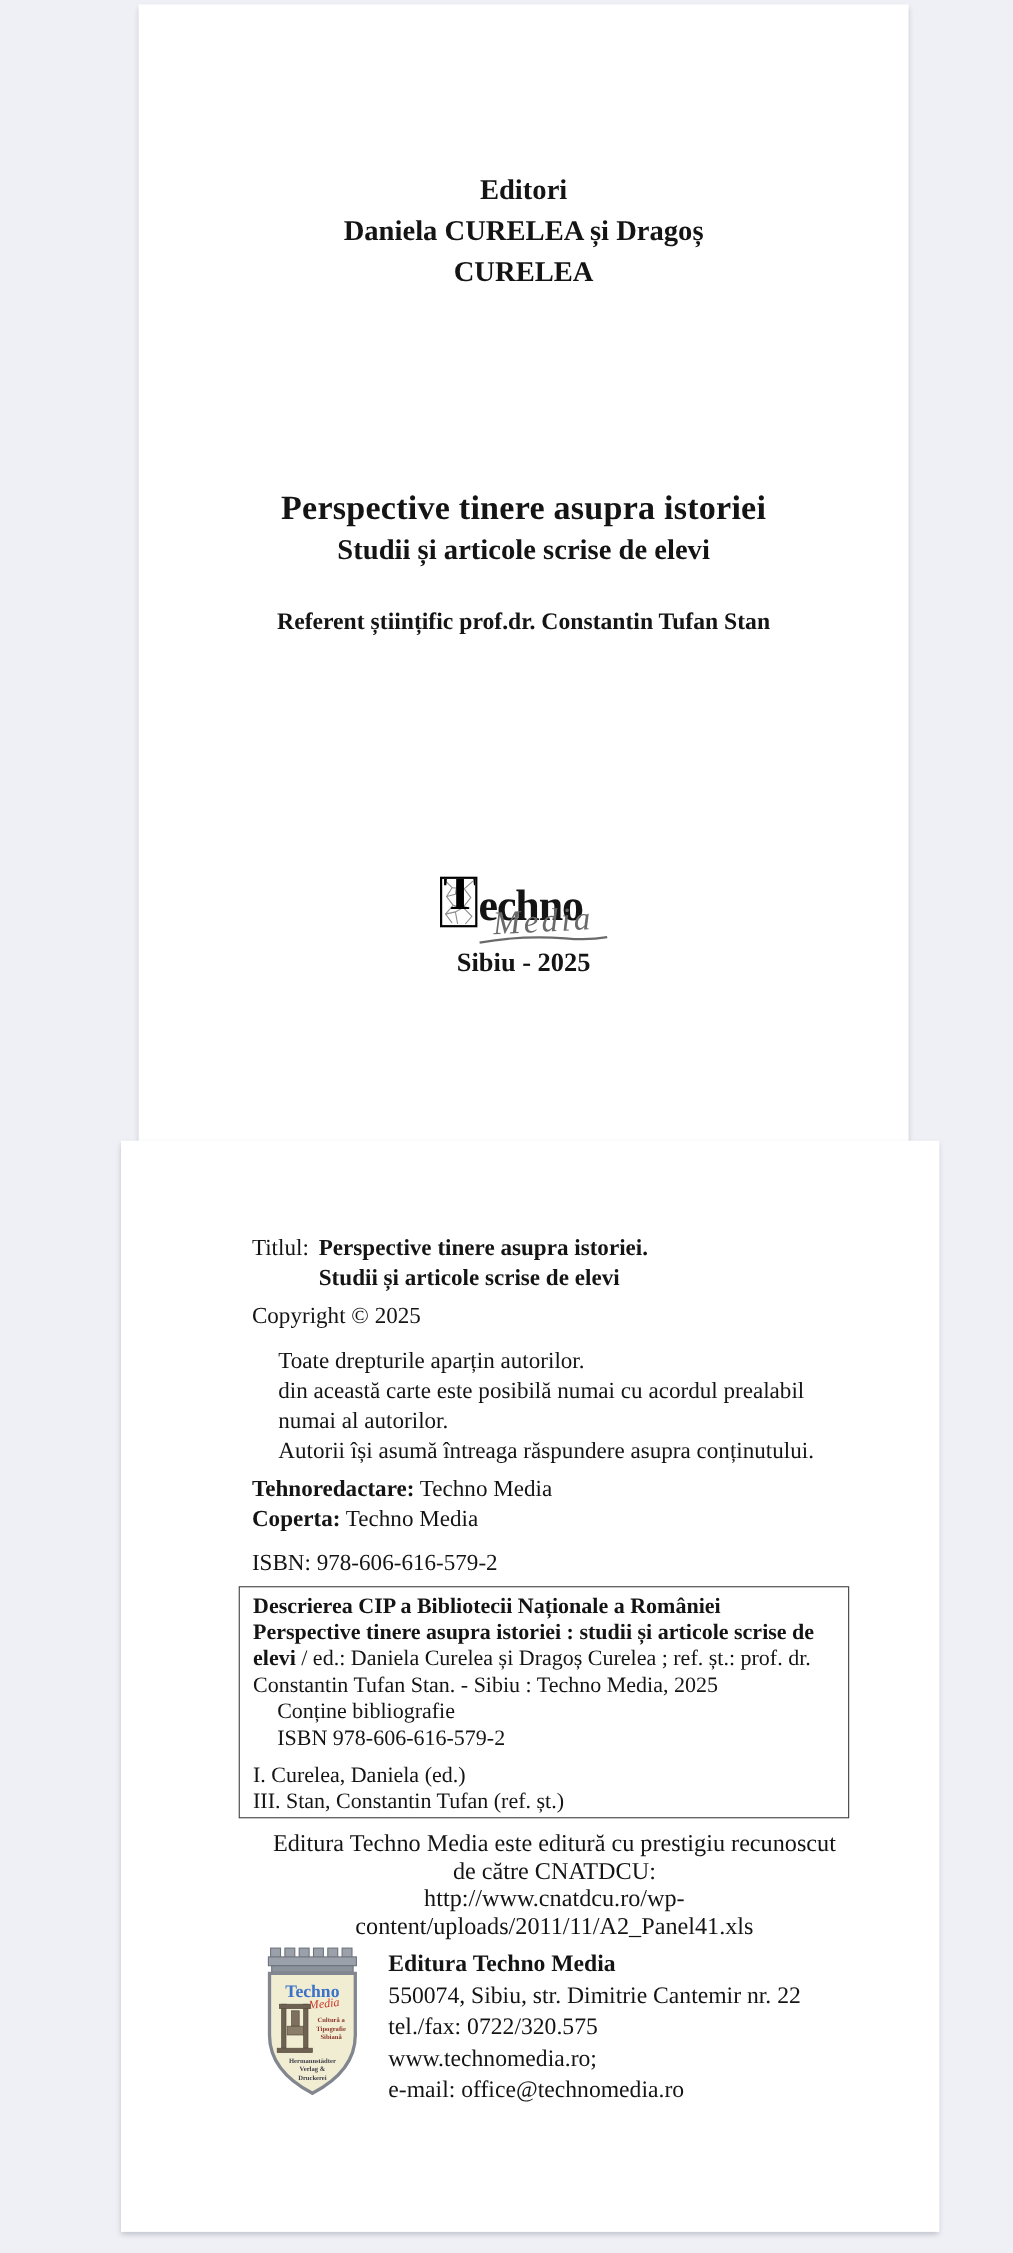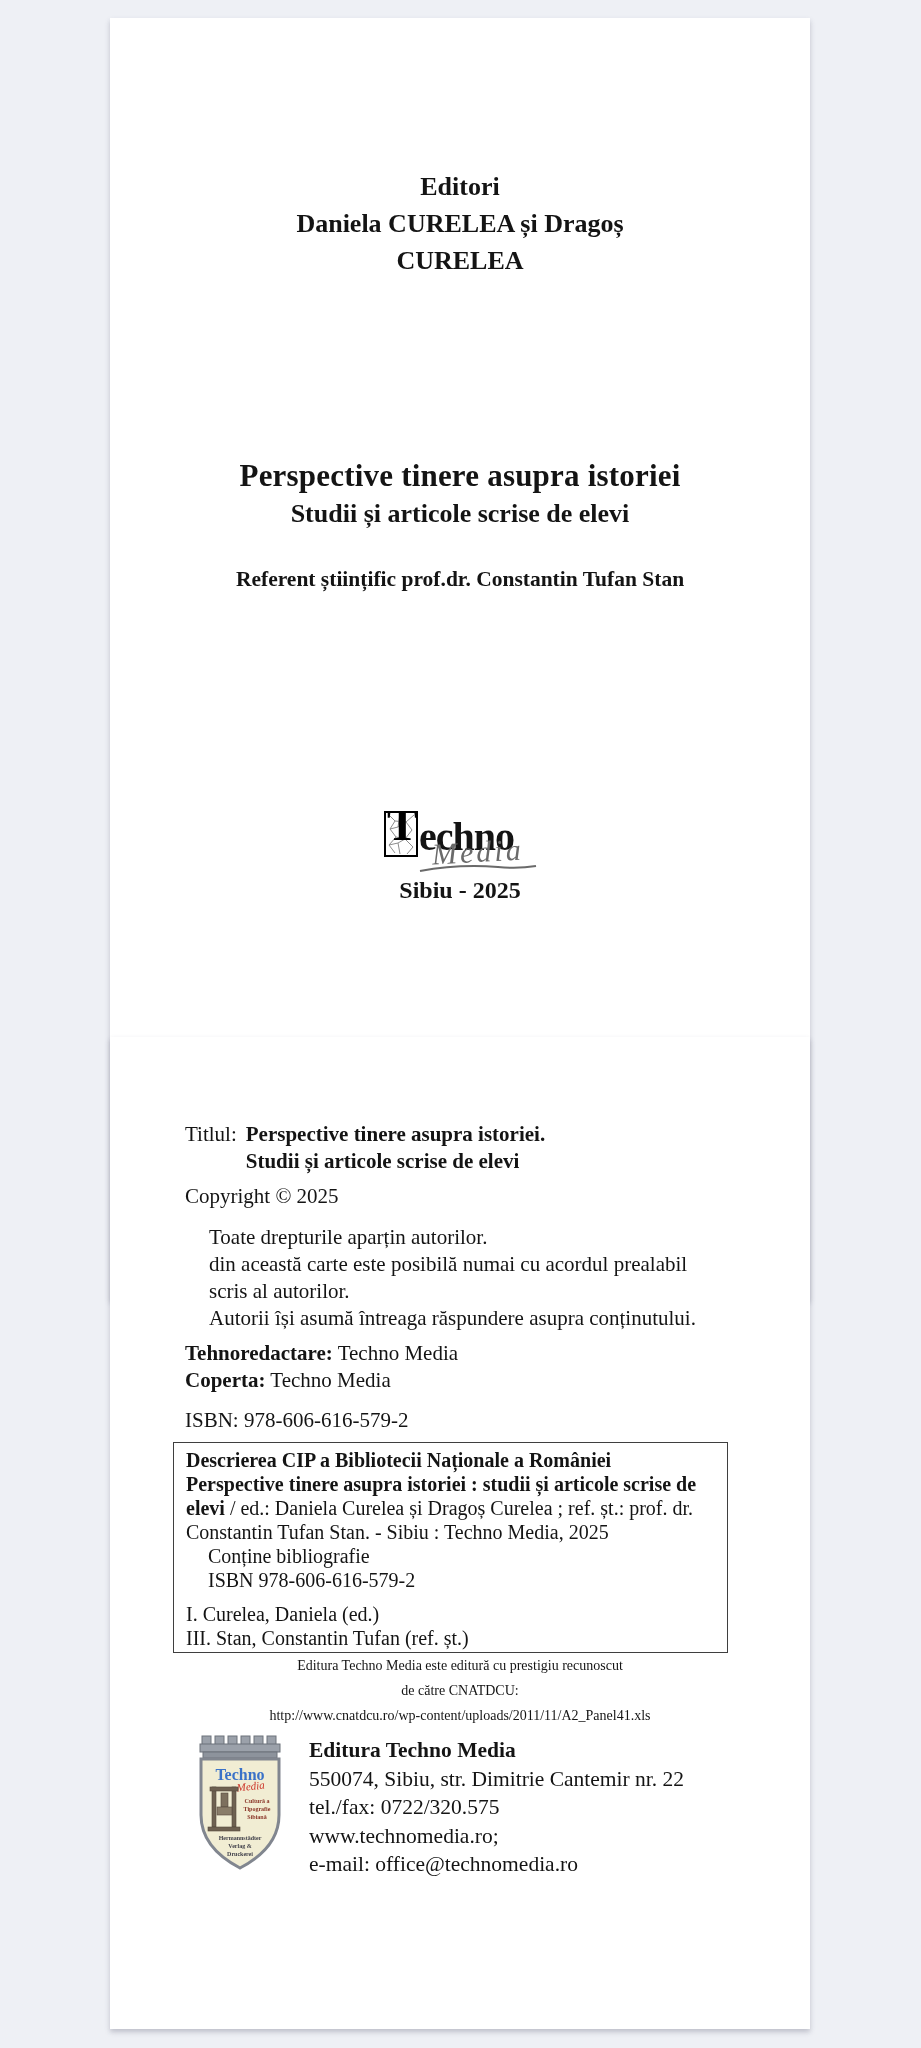--- a/index.html
+++ b/index.html
@@ -8,22 +8,22 @@
     background:#eef0f5;
     font-family:"Liberation Serif", serif;
     color:#141414;
     position:relative;
     overflow:hidden;
   }
   .page {
     position:absolute; left:110px; width:700px; background:#ffffff;
     box-shadow:0 3px 5px rgba(70,70,95,.28);
   }
-  #page1 { top:18px;    height:1282px; text-align:center; }
-  #page2 { top:1037px; height:992px; }
+  #page1 { top:4px;    height:1282px; text-align:center;margin-left:16px; }
+  #page2 { top:1037px; height:992px;padding-left:44px; }
 
   
   .editors { padding-top:150px; font-weight:bold; font-size:26px; line-height:37px; }
   .main-title { margin-top:177px; font-weight:bold; font-size:31px; line-height:40px; letter-spacing:.2px; }
   .subtitle   { margin-top:0px;  font-weight:bold; font-size:26px; line-height:36px; }
   .referent   { margin-top:34px; font-weight:bold; font-size:21.5px; line-height:27px; }
 
   .tm-logo { position:relative; width:180px; height:60px; margin:218px auto 0; text-align:left; }
   .tm-word { position:absolute; left:14px; top:0; font-weight:bold; font-size:40px; line-height:44px; letter-spacing:-1px; white-space:nowrap; }
   .tm-tbox { display:inline-block; position:relative; width:30px; height:42px; border:2px solid #000; vertical-align:-7px; margin-right:1px; background:#fff; overflow:hidden; }
@@ -45,21 +45,21 @@
   .cip-box {
     margin:8px 0 0 -12px; width:531px;
     border:1px solid #3f3f3f;
     padding:5px 10px 2px 12px;
     font-size:20px; line-height:24px;
   }
   .cip-indent { text-indent:22px; }
   .cip-entries { margin-top:10px; }
   .cip-class { border-top:1px solid #dadada; margin-top:3px; padding-top:3px; }
 
-  .accreditation { text-align:center; font-size:14px; line-height:25px; }
+  .accreditation { margin-top:10px; text-align:center; font-size:22px; line-height:25px; }
   .publisher-row { margin-top:7px; display:flex; gap:20px; margin-left:6px; align-items:flex-start; }
   .crest { flex:0 0 auto; }
   .publisher-text { font-size:21.5px; line-height:28.5px; padding-top:1px; }
 </style>
 </head>
 <body>
 
 <div class="page" id="page1">
   <div class="editors">
     <div>Editori</div>
@@ -96,21 +96,21 @@
         <span class="b">Perspective tinere asupra istoriei.</span><br>
         <span class="b">Studii și articole scrise de elevi</span>
       </span>
     </div>
 
     <div class="copyright">Copyright © 2025</div>
 
     <div class="rights">
       <div>Toate drepturile aparțin autorilor.</div>
       <div>din această carte este posibilă numai cu acordul prealabil</div>
-      <div>scris al autorilor.</div>
+      <div>numai al autorilor.</div>
       <div>Autorii își asumă întreaga răspundere asupra conținutului.</div>
     </div>
 
     <div class="colophon">
       <div><span class="b">Tehnoredactare:</span><span> Techno Media</span></div>
       <div><span class="b">Coperta:</span><span> Techno Media</span></div>
     </div>
 
     <div class="isbn-line">ISBN: 978-606-616-579-2</div>
 

